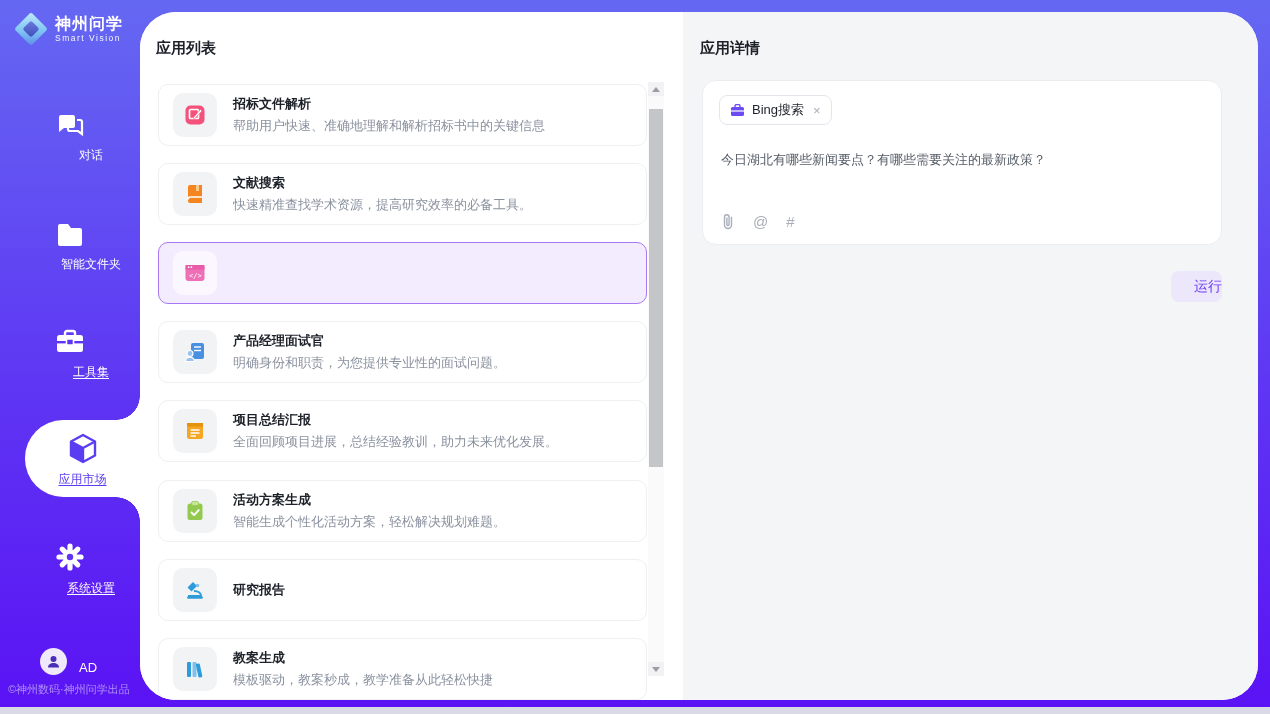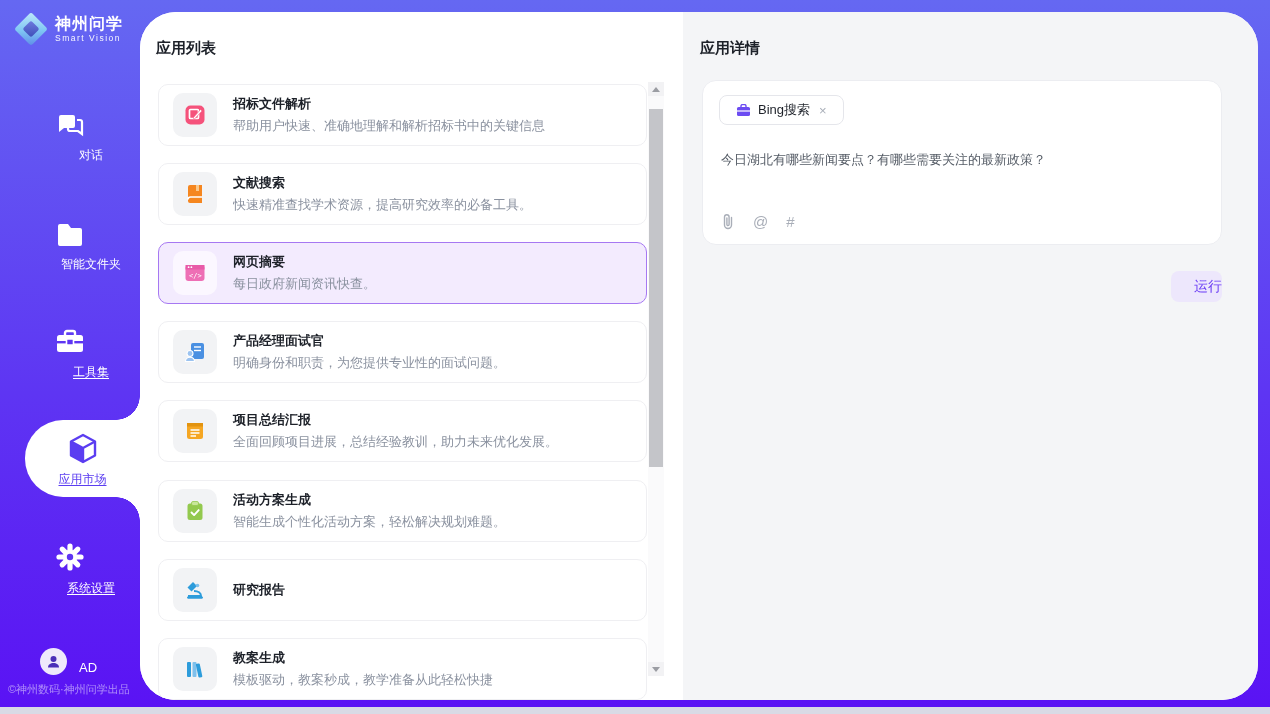--- a/index.html
+++ b/index.html
@@ -67,21 +67,21 @@
     display:flex; align-items:center; justify-content:center; cursor:pointer; }
   .sb-arrow.up { top:0; } .sb-arrow.down { bottom:0; }
   .tri-up { width:0; height:0; border-left:4px solid transparent; border-right:4px solid transparent; border-bottom:5px solid #9B9DA3; }
   .tri-down { width:0; height:0; border-left:4px solid transparent; border-right:4px solid transparent; border-top:5px solid #9B9DA3; }
   .sb-thumb { position:absolute; left:1px; top:27px; width:14px; height:358px; background:#C4C5C9; cursor:pointer; }
 
   
   .detail-card { position:absolute; left:19px; top:68px; width:520px; height:165px;
     background:#fff; border:1px solid #ECEDF1; border-radius:14px; }
   .chip { position:absolute; left:16px; top:14px; height:30px; display:inline-flex; align-items:center;
-    gap:7px; padding:0 16px; border:1px solid #E5E6EB; border-radius:8px; background:#fff; }
+    gap:7px; padding:0 10px; border:1px solid #E5E6EB; border-radius:8px; background:#fff; }
   .chip-label { font-size:13px; color:#1D2129; }
   .chip-close { font-size:13px; color:#A9AEB8; cursor:pointer; padding-left:2px; }
   .query-text { position:absolute; left:18px; top:70px; width:480px; font-size:13px; color:#555C66; cursor:text; }
   .attach-row { position:absolute; left:18px; top:132px; display:flex; gap:18px; align-items:center; }
   .attach-row .a-icon { color:#A9AEB8; font-size:15px; cursor:pointer; display:flex; align-items:center; }
 
   .run-btn { position:absolute; left:488px; top:259px; width:51px; height:31px; border:none;
     background:#EDE7FC; color:#6C3EF5; font-size:14px; border-radius:8px; cursor:pointer;
     font-family:inherit;text-align:right; }
 
@@ -213,24 +213,20 @@
 
       <div class="app-card selected" style="top:230px;">
         <div class="tile">
           <svg width="22" height="22" viewBox="0 0 22 22">
             <rect x="1.5" y="3" width="19" height="16" rx="3" fill="#EE6FB5"></rect>
             <rect x="1.5" y="3" width="19" height="4.5" fill="#E85AA8"></rect>
             <circle cx="4.6" cy="5.2" r=".9" fill="#fff"></circle>
             <circle cx="7.4" cy="5.2" r=".9" fill="#fff"></circle>
             <text x="5" y="16" font-size="7" fill="#fff" font-family="monospace">&lt;/&gt;</text>
           </svg>
-        </div>
-        <div class="card-text">
-          <div class="card-title">网页摘要</div>
-          <div class="card-desc">每日政府新闻资讯快查。</div>
         </div>
       </div>
 
       <div class="app-card" style="top:309px;">
         <div class="tile">
           <svg width="22" height="22" viewBox="0 0 22 22">
             <rect x="7" y="2" width="13" height="16" rx="2" fill="#4A90E2"></rect>
             <line x1="10" y1="6" x2="17" y2="6" stroke="#fff" stroke-width="1.4"></line>
             <line x1="10" y1="9.5" x2="17" y2="9.5" stroke="#fff" stroke-width="1.4"></line>
             <circle cx="6" cy="12.5" r="3" fill="#9CC3F0" stroke="#fff" stroke-width="1.1"></circle>

